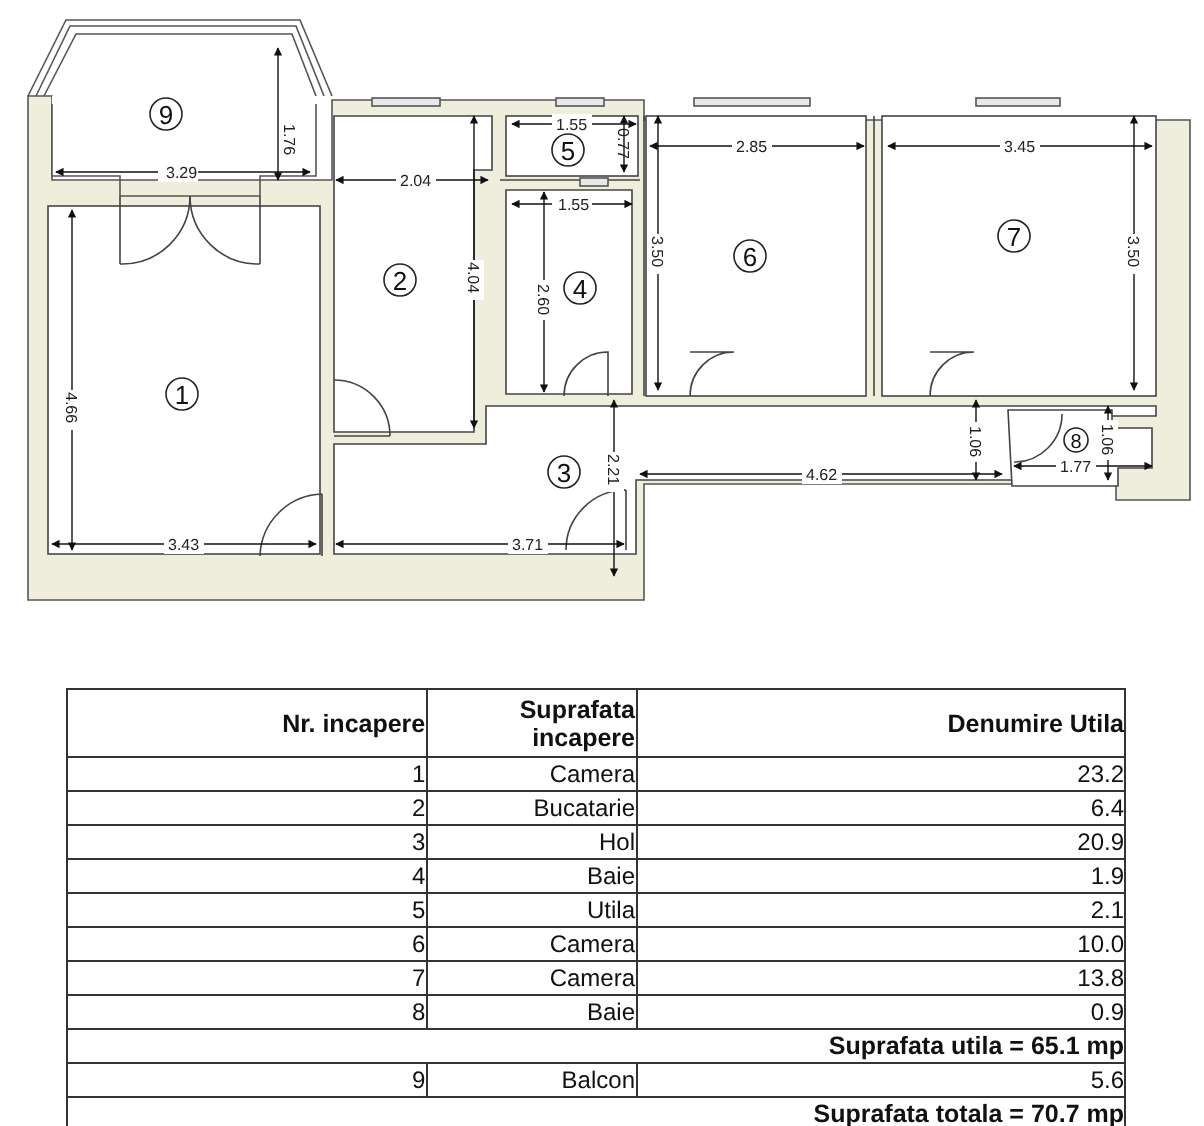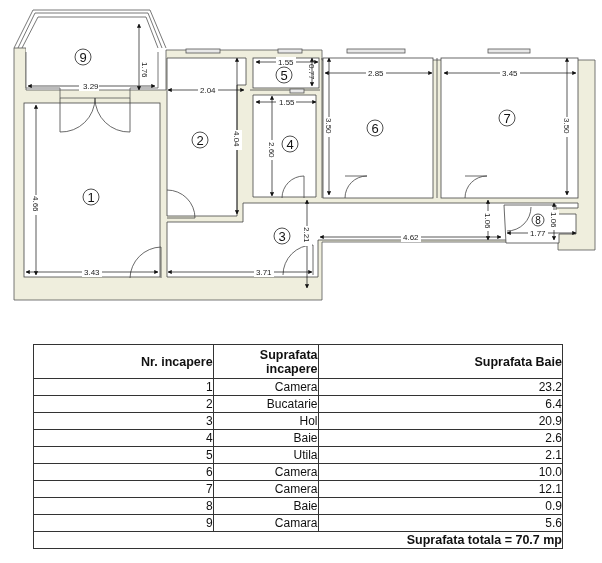--- a/index.html
+++ b/index.html
@@ -173,21 +173,21 @@
 <table class="rooms">
   <colgroup>
       <col class="c1">
       <col class="c2">
       <col class="c3">
     </colgroup>
   <thead>
     <tr>
       <th>Nr. incapere</th>
       <th><span>Suprafata</span><br><span>incapere</span></th>
-      <th>Suprafata Baie</th>
+      <th>Denumire Utila</th>
     </tr>
   </thead>
   <tbody>
     <tr>
         <td>1</td>
         <td>Camera</td>
         <td>23.2</td>
       </tr>
     <tr>
         <td>2</td>
@@ -195,44 +195,47 @@
         <td>6.4</td>
       </tr>
     <tr>
         <td>3</td>
         <td>Hol</td>
         <td>20.9</td>
       </tr>
     <tr>
         <td>4</td>
         <td>Baie</td>
-        <td>2.6</td>
+        <td>1.9</td>
       </tr>
     <tr>
         <td>5</td>
         <td>Utila</td>
         <td>2.1</td>
       </tr>
     <tr>
         <td>6</td>
         <td>Camera</td>
         <td>10.0</td>
       </tr>
     <tr>
         <td>7</td>
         <td>Camera</td>
-        <td>12.1</td>
+        <td>13.8</td>
       </tr>
     <tr>
         <td>8</td>
         <td>Baie</td>
         <td>0.9</td>
       </tr>
     <tr>
+        <td colspan="3" class="sum">Suprafata utila = 65.1 mp</td>
+      </tr>
+    <tr>
         <td>9</td>
-        <td>Camara</td>
+        <td>Balcon</td>
         <td>5.6</td>
       </tr>
     <tr>
         <td colspan="3" class="sum">Suprafata totala =  70.7 mp</td>
       </tr>
   </tbody>
 </table>
 
 </body></html>

